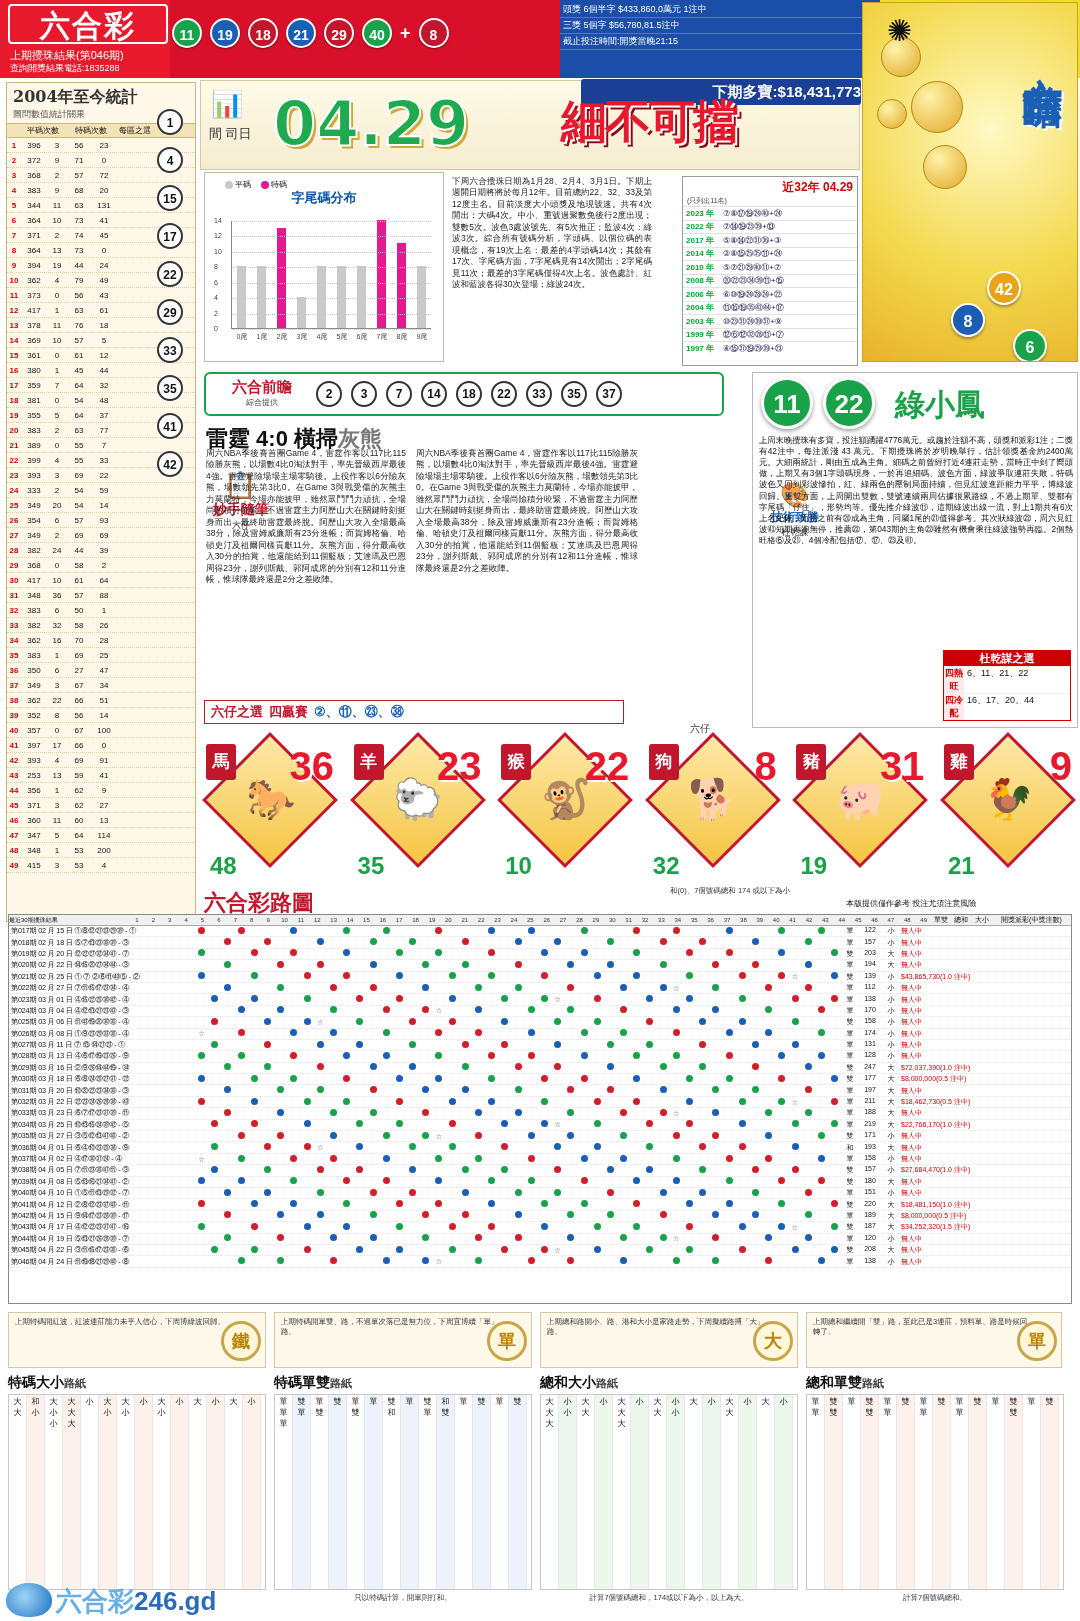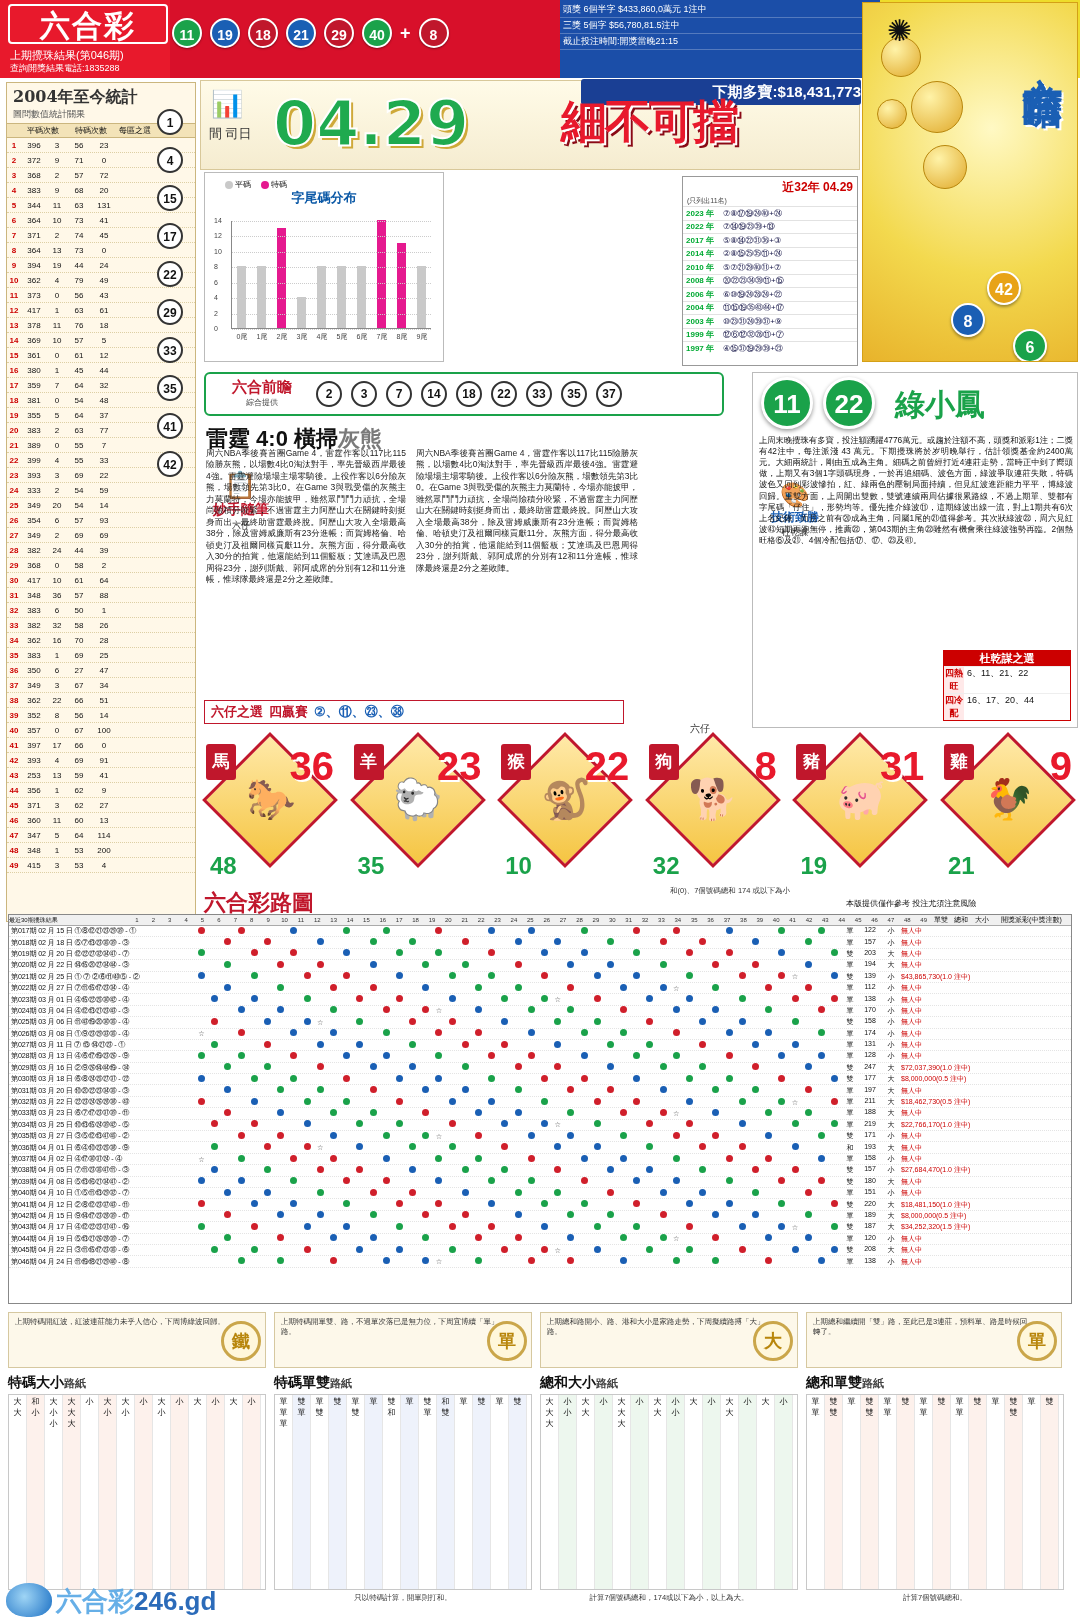--- a/index.html
+++ b/index.html
@@ -740,20 +740,21 @@
         <div class="yax" style="top: 57.7143px; left: -18px;">6</div>
         <div class="gridline" style="top: 77.1429px;"></div>
         <div class="yax" style="top: 73.1429px; left: -18px;">4</div>
         <div class="gridline" style="top: 92.5714px;"></div>
         <div class="yax" style="top: 88.5714px; left: -18px;">2</div>
         <div class="gridline" style="top: 108px;"></div>
         <div class="yax" style="top: 104px; left: -18px;">0</div>
       </div>
   </div>
 
+  <div class="col-text" id="txt1">下周六合攪珠日期為1月28、2月4、3月1日。下期上週開日期將將於每月12年。目前總約22、32、33及第12度主名。目前淡度大小頭獎及地現號速。共有4次開出：大碼4次。中小、重號過聚數免後行2度出現；雙數5次。波色3處波號先、有5次推正；監波4次：綠波3次。綜合所有號碼分析，字頭碼、以個位碼的表現概念，有19次上名：最差的4字頭碼14次；其餘有17次、字尾碼方面，7字尾碼見有14次開出；2字尾碼見11次；最差的3字尾碼僅得4次上名。波色處計、紅波和藍波各得30次登場；綠波24次。</div>
 
   <div class="years-panel">
     <div class="years-title">近32年 04.29</div>
     <div class="years-sub">(只列出11名)</div>
     <div id="yearRows">
         <div class="yrow">
           <b>2023 年</b>
           <span>⑦⑧⑰⑲㉔㊵+㉔</span>
         </div>
         <div class="yrow">

